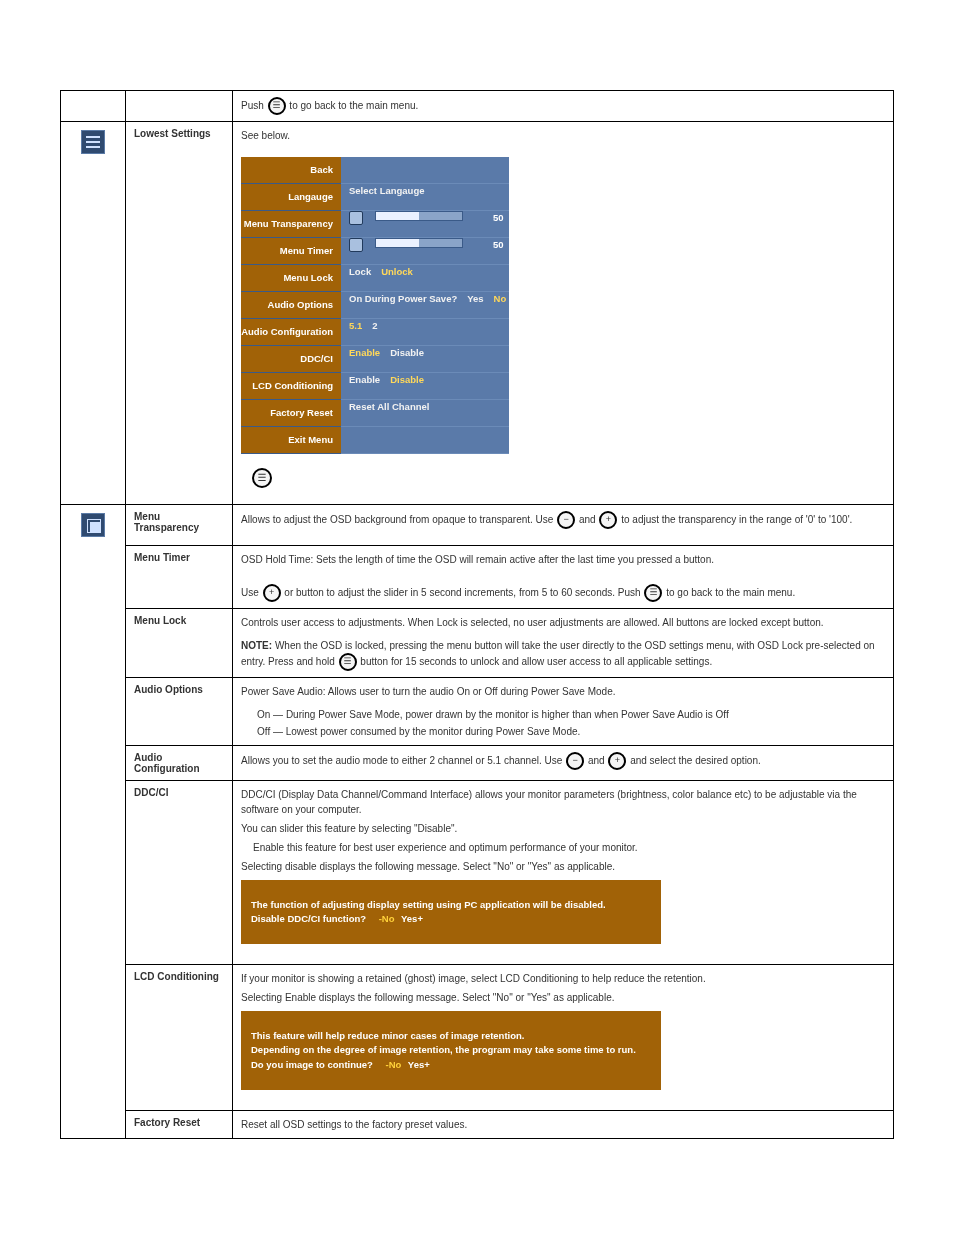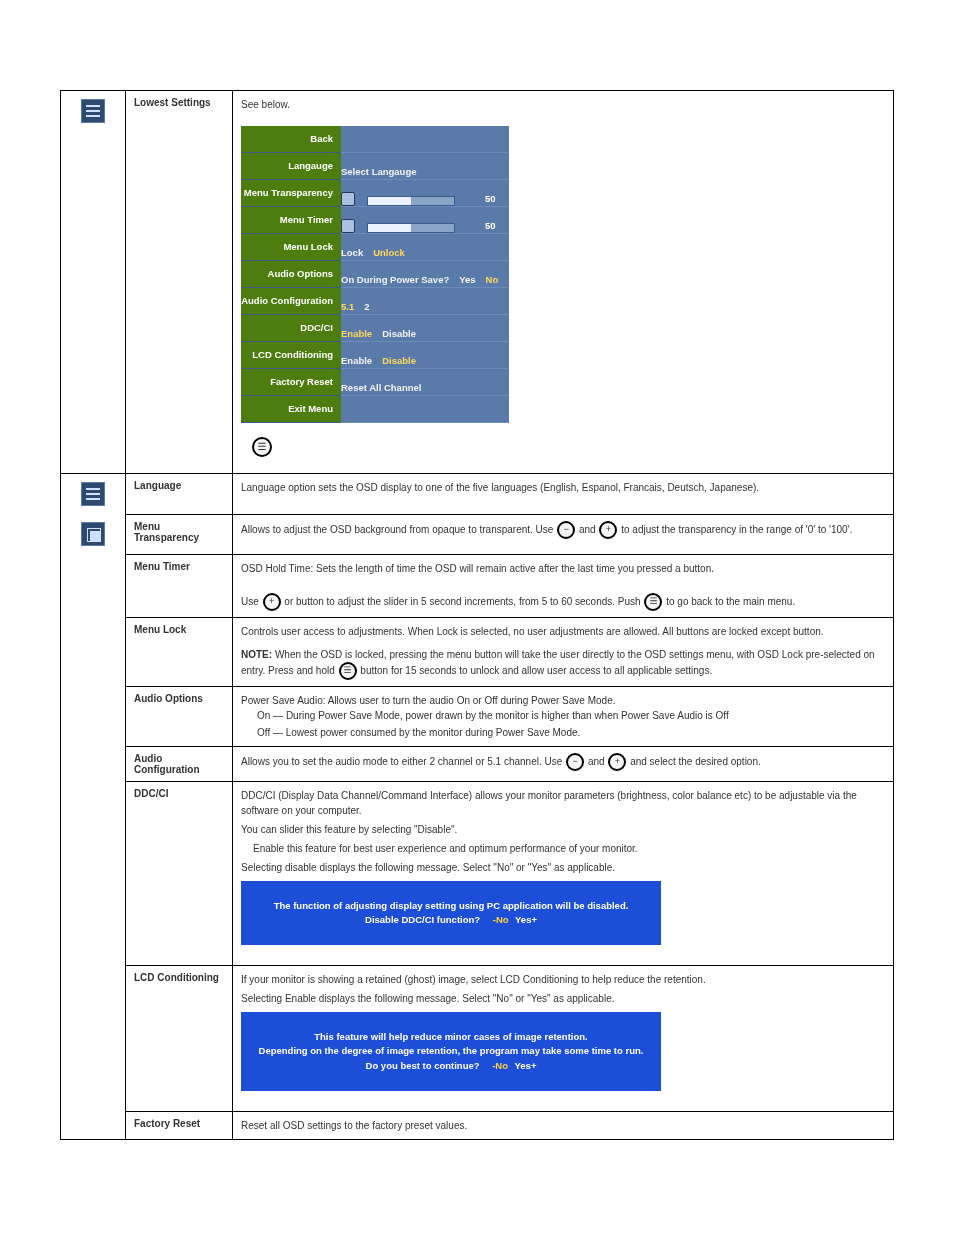--- a/index.html
+++ b/index.html
@@ -78,41 +78,41 @@
     font-size: 9.5px;
     font-family: Verdana, Arial, sans-serif;
   }
   .osd-row {
     display: flex;
     align-items: center;
     height: 27px;
   }
   .osd-left {
     width: 100px;
-    background: #4d7c0f;
+    background: #a16207;
     color: #fff;
     border-bottom: 1px solid #3a5a88;
     text-align: right;
     padding-right: 8px;
     box-sizing: border-box;
     display: flex;
     align-items: center;
     justify-content: flex-end;
     height: 100%;
     font-weight: bold;
   }
   .osd-right {
     flex: 1;
     background: #5a7aa9;
     color: #f2f2f2;
     border-bottom: 1px solid #6b8bb8;
-    padding-left: 0;
+    padding-left: 8px;
     box-sizing: border-box;
     display: flex;
-    align-items: flex-end;
+    align-items: flex-start;
     height: 100%;
     gap: 10px;
     font-weight: bold;
   }
   .osd-right .yellow { color: #ffd85a; }
   .osd-right .slider {
     display: inline-block;
     width: 86px;
     height: 8px;
     background: linear-gradient(to right,#eaf1ff 0%,#eaf1ff 50%,#8aa4c8 50%,#8aa4c8 100%);
@@ -127,41 +127,50 @@
   }
   .mini-circle {
     display:inline-block;
     margin: 6px 0 10px 10px;
   }
   .mini-circle .glyph {
     width:16px;height:16px;line-height:15px;font-size:10px;
   }
   .warn-box {
     width: 400px;
-    background: #1d4ed8;
+    background: #a16207;
     color: #fff;
-    text-align: center;
+    text-align: left;
     padding: 18px 10px;
     font-size: 9.5px;
     font-weight: bold;
     line-height: 1.5;
     margin: 6px 0 14px 0;
   }
   .warn-box .hl-no { color: #ffd23a; margin: 16px 4px 0 10px; }
   .warn-box .hl-yes { color: #fff; margin-left: 0; }
   .rowspan-top { border-bottom: none !important; }
   .rowspan-next { border-top: none !important; }
 </style>
 </head>
 <body>
 
 <div class="page">
 <table class="main">
 <tbody>
 
+<tr>
+  <td class="col-icon"></td>
+  <td class="col-label"></td>
+  <td class="col-desc">
+    <span>Push </span>
+    <span class="glyph">☰</span>
+    <span> to go back to the main menu.</span>
+  </td>
+</tr>
 
 <tr>
   <td class="col-icon">
     <span class="icon-box">
       <span class="bars">
                 <span></span>
                 <span></span>
                 <span></span>
               </span>
     </span>
@@ -245,31 +254,20 @@
         <div class="osd-right"></div>
       </div>
     </div>
 
     <div class="mini-circle">
       <span class="glyph">☰</span>
     </div>
   </td>
 </tr>
 
-<tr>
-  <td class="col-icon rowspan-top">
-    <span class="icon-box"><span class="bars">
-                <span></span>
-                <span></span>
-                <span></span>
-              </span></span>
-  </td>
-  <td class="col-label">Language</td>
-  <td class="col-desc">Language option sets the OSD display to one of the five languages (English, Espanol, Francais, Deutsch, Japanese).</td>
-</tr>
 
 <tr>
   <td class="col-icon rowspan-next rowspan-top">
     <span class="icon-box" style="background:#2f4a70;">
       <span style="position:absolute;left:5px;top:5px;width:12px;height:12px;border:1px solid #cfe1ff;"></span>
       <span style="position:absolute;left:8px;top:8px;width:10px;height:10px;background:#cfe1ff;"></span>
     </span>
   </td>
   <td class="col-label">Menu Transparency</td>
   <td class="col-desc">
@@ -308,21 +306,21 @@
       <span> button for 15 seconds to unlock and allow user access to all applicable settings.</span>
     </div>
   </td>
 </tr>
 
 <tr>
   <td class="col-icon rowspan-next rowspan-top"></td>
   <td class="col-label">Audio Options</td>
   <td class="col-desc">
     <div>Power Save Audio: Allows user to turn the audio On or Off during Power Save Mode.</div>
-    <div style="margin:0 0 0 16px;">On — During Power Save Mode, power drawn by the monitor is higher than when Power Save Audio is Off</div>
+    <div style="margin:8px 0 0 16px;">On — During Power Save Mode, power drawn by the monitor is higher than when Power Save Audio is Off</div>
     <div style="margin:2px 0 0 16px;">Off  — Lowest power consumed by the monitor during Power Save Mode.</div>
   </td>
 </tr>
 
 <tr>
   <td class="col-icon rowspan-next rowspan-top"></td>
   <td class="col-label">Audio Configuration</td>
   <td class="col-desc">
     <span>Allows you to set the audio mode to either 2 channel or 5.1 channel. Use </span>
     <span class="glyph">−</span>
@@ -354,21 +352,21 @@
 <tr>
   <td class="col-icon rowspan-next rowspan-top"></td>
   <td class="col-label">LCD Conditioning</td>
   <td class="col-desc">
     <div>If your monitor is showing a retained (ghost) image, select LCD Conditioning to help reduce the retention.</div>
     <div style="margin-top:4px;">Selecting Enable displays the following message. Select "No" or  "Yes" as applicable.</div>
     <div class="warn-box">
       <div>This feature will help reduce minor cases of image retention.</div>
       <div>Depending on the degree of image retention, the program may take some time to run.</div>
       <div>
-        <span>Do you best to continue?</span>
+        <span>Do you image to continue?</span>
         <span class="hl-no">-No</span>
         <span class="hl-yes">Yes+</span>
       </div>
     </div>
   </td>
 </tr>
 
 <tr>
   <td class="col-icon rowspan-next"></td>
   <td class="col-label">Factory Reset</td>

